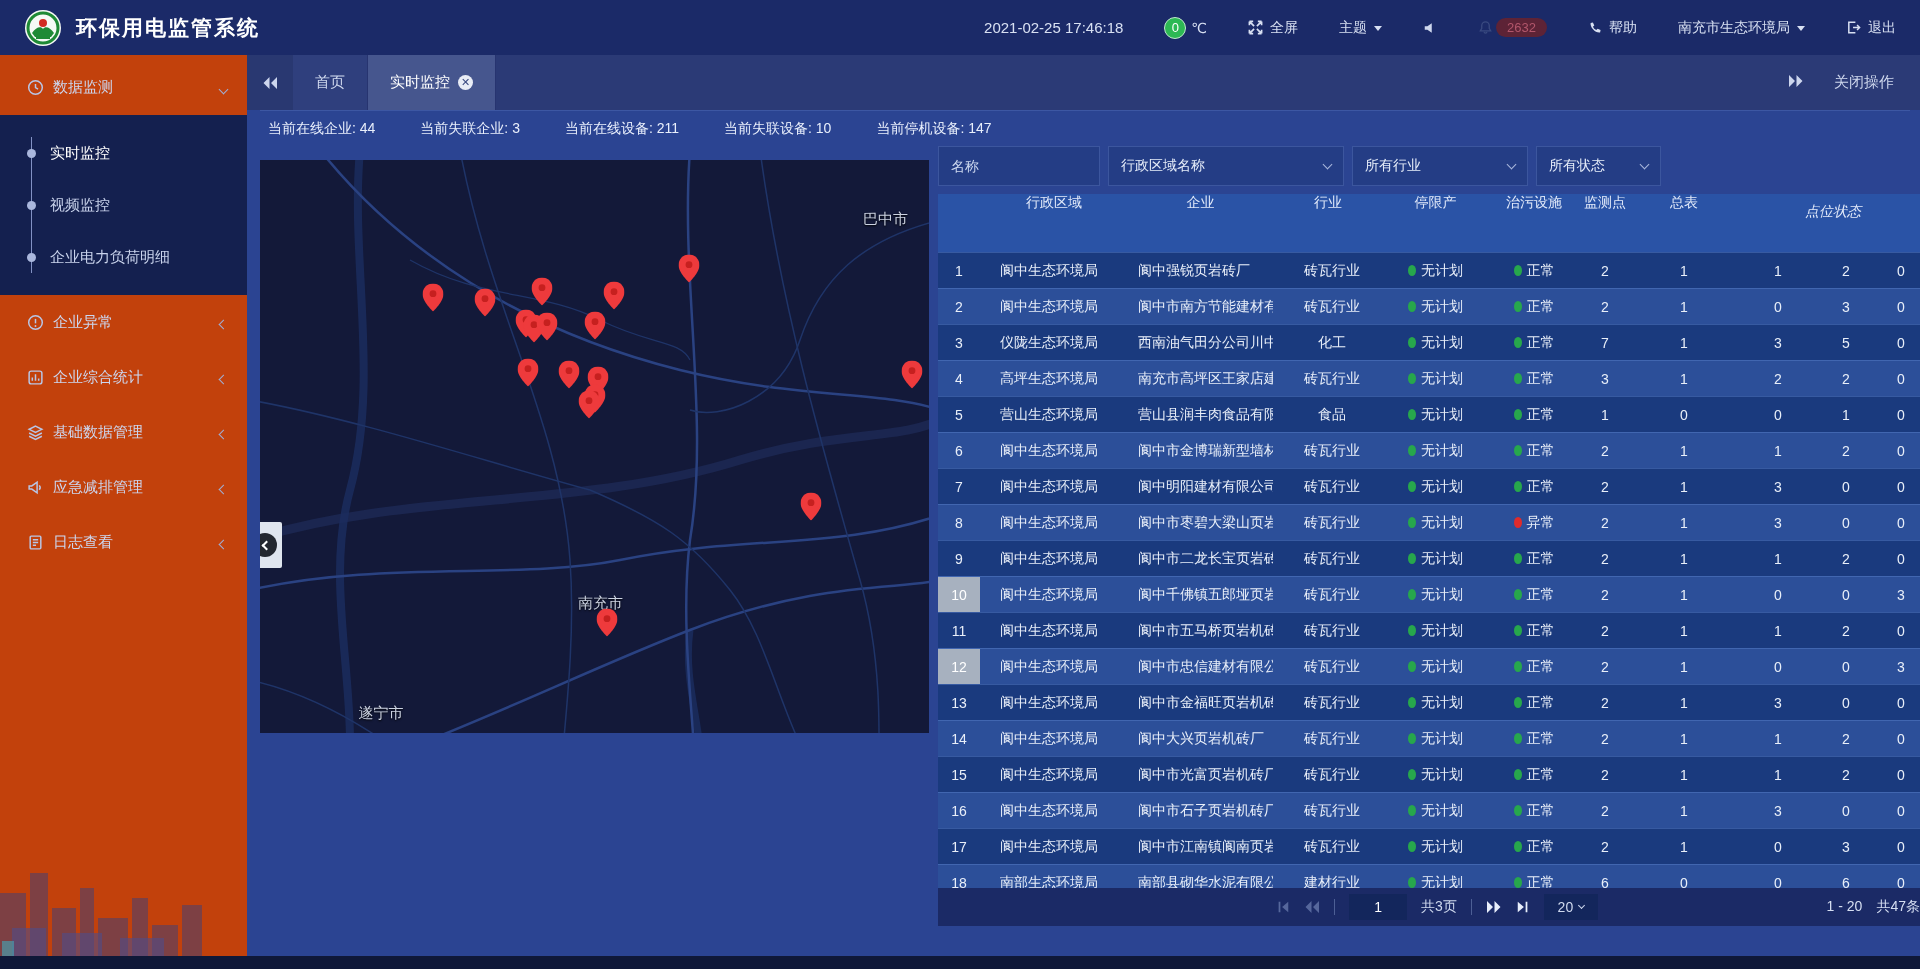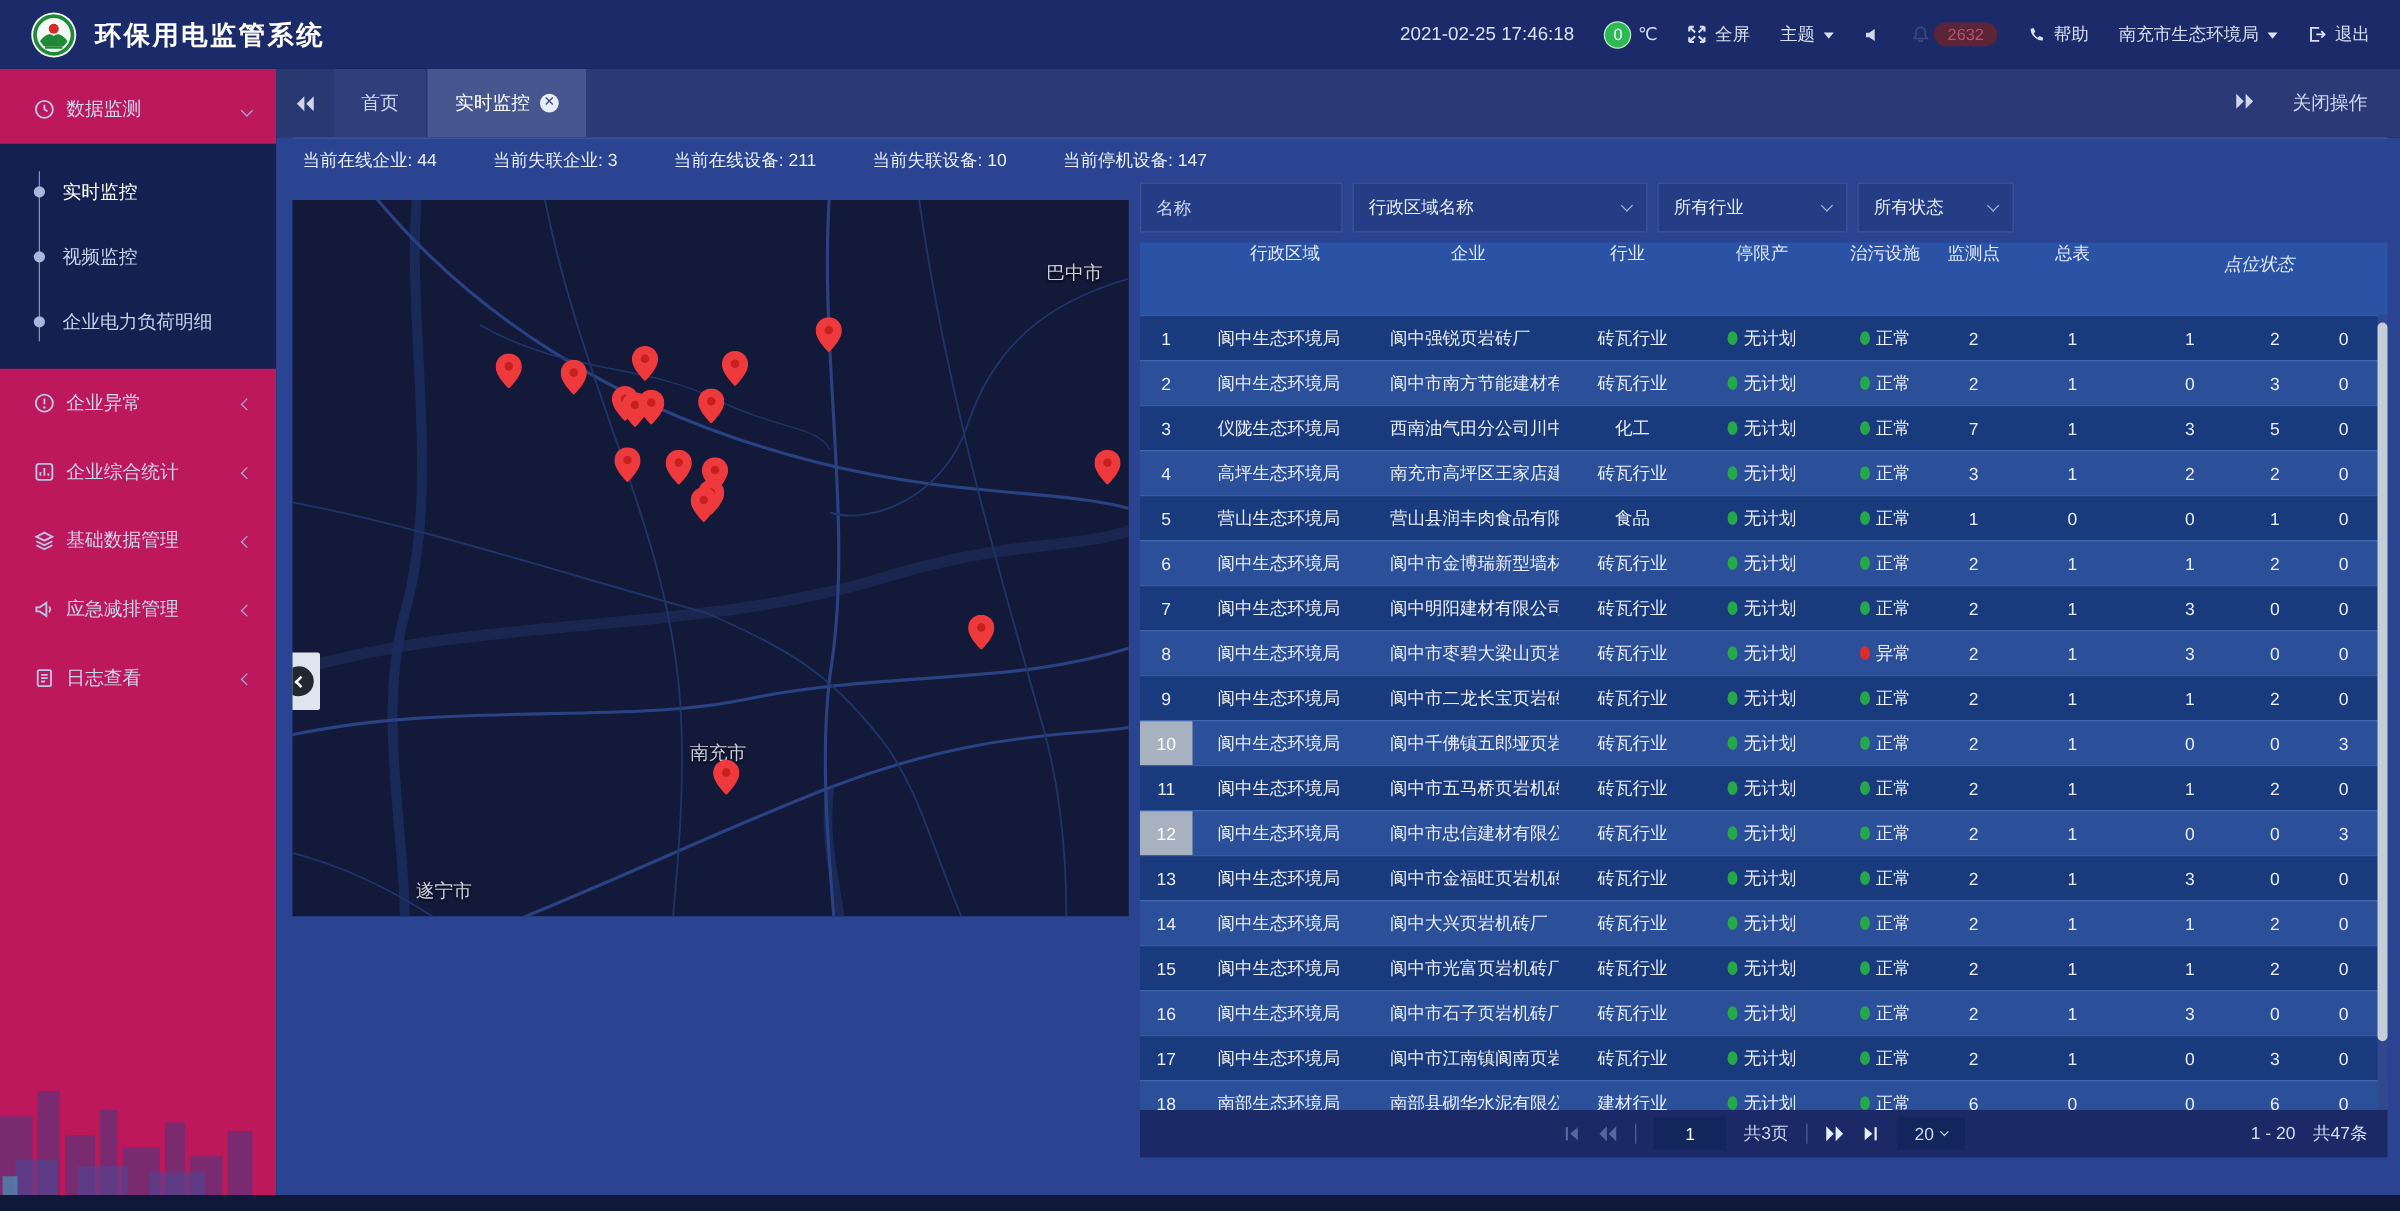--- a/index.html
+++ b/index.html
@@ -5,32 +5,32 @@
 *{margin:0;padding:0;box-sizing:border-box}
 html,body{width:1920px;height:969px;overflow:hidden}
 body{background:#0f1838;font-family:"Liberation Sans","DejaVu Sans",sans-serif;color:#e8eefb}
 .app{position:relative;width:1920px;height:969px;background:#0f1838}
 .app::after{content:'';position:absolute;left:0;right:0;bottom:0;height:13px;background:#0f1838;pointer-events:none}
 
 
 .hdr{height:55px;background:#1b2a68;display:flex;align-items:center;padding:0 24px;position:relative;z-index:5}
 .logo{width:38px;height:38px;margin-right:14px;flex:0 0 auto}
 .app-title{font-size:21px;font-weight:bold;color:#fff;letter-spacing:2px}
-.hdr-right{margin-left:auto;display:flex;align-items:center;gap:24px;font-size:14px;color:#d8e0f2;white-space:nowrap}
+.hdr-right{margin-left:auto;display:flex;align-items:center;gap:41px;font-size:14px;color:#d8e0f2;white-space:nowrap}
 .hdr-dt{font-size:15px}
 .temp{display:flex;align-items:center;gap:5px}
 .temp-circle{width:22px;height:22px;border-radius:50%;background:#2db954;color:#fff;font-size:13px;display:flex;align-items:center;justify-content:center;border:1px solid #bfe9cc}
 .hbtn{display:flex;align-items:center;gap:7px;cursor:pointer}
 .hbtn svg{display:block}
 .caret{width:0;height:0;border:4px solid transparent;border-top:5px solid #d8e0f2;margin-top:5px}
 .badge{background:#5d2336;color:#b2566b;font-size:13px;padding:2px 11px;border-radius:10px;margin-left:-4px}
 
 
 .body-row{display:flex;height:914px}
-.sidebar{width:221px;background:#be185d;position:relative;height:914px;overflow:hidden;flex:0 0 auto}
+.sidebar{width:247px;background:#c2410c;position:relative;height:914px;overflow:hidden;flex:0 0 auto}
 .main{flex:1;display:flex;flex-direction:column;min-width:0}
 
 
 .side-item{height:55px;display:flex;align-items:center;padding:0 20px 0 27px;font-size:15px;color:#ccd6ef;cursor:pointer}
 .side-item:first-child{margin-top:5px}
 .s-icon{width:17px;height:17px;margin-right:9px;color:#b9c6e6;display:flex;align-items:center}
 .s-chev{margin-left:auto}
 .chev{width:7px;height:7px;border-right:1.6px solid #9fafd6;border-bottom:1.6px solid #9fafd6;display:inline-block}
 .chev.down{transform:rotate(45deg);margin-top:-3px}
 .chev.left{transform:rotate(135deg)}
@@ -65,21 +65,21 @@
 .collapse-btn .circ{width:24px;height:24px;border-radius:50%;background:#23272f;display:flex;align-items:center;justify-content:center}
 .collapse-btn .circ i{width:7px;height:7px;border-right:2px solid #fff;border-bottom:2px solid #fff;transform:rotate(135deg);margin-left:3px}
 
 
 .rpanel{width:998px;display:flex;flex-direction:column;position:relative;flex:0 0 auto}
 .filters{height:40px;display:flex;gap:8px;margin-bottom:8px}
 .f-input{width:162px;height:40px;background:#243d85;border:1px solid #3c569e;color:#e6edf9;font-size:14px;padding:0 12px;font-family:inherit}
 .f-input::placeholder{color:#cdd8ef}
 .f-select{height:40px;background:#243d85;border:1px solid #3c569e;display:flex;align-items:center;justify-content:space-between;padding:0 12px;font-size:14px;color:#e6edf9;cursor:pointer}
 .f-select .chev{margin-left:10px;border-color:#aab8dd}
-.w-region{width:236px}.w-industry{width:152px}.w-status{width:125px}
+.w-region{width:236px}.w-industry{width:176px}.w-status{width:125px}
 
 
 .thead{height:58px;background:#2a53a6;display:flex;align-items:flex-start;font-size:14px;color:#e2eafa}
 .c{flex:0 0 auto}
 .c-idx{width:42px;text-align:center}
 .c-region{width:148px;text-align:left;padding-left:20px}
 .c-company{width:145px;text-align:left;padding-left:10px;overflow:hidden;white-space:nowrap}
 .c-industry{width:110px;text-align:center;padding-left:8px}
 .c-prod{width:105px;text-align:center}
 .c-fac{width:92px;text-align:center}

